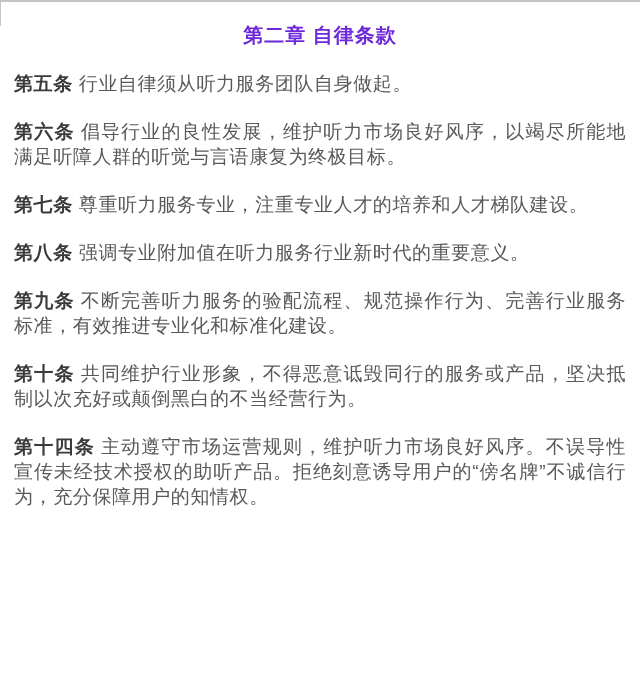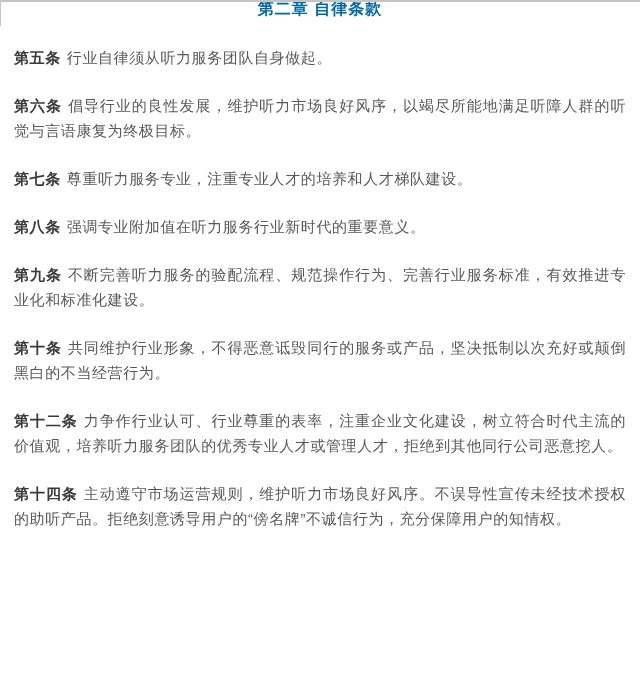--- a/index.html
+++ b/index.html
@@ -27,34 +27,34 @@
   .left-tick {
     position: absolute;
     top: 0;
     left: 0;
     width: 1px;
     height: 26px;
     background: #c5c5c5;
   }
   .chapter-title {
     margin: 0;
-    padding-top: 0;
+    padding-top: 26px;
     text-align: center;
-    font-size: 16px;
+    font-size: 20px;
     font-weight: bold;
-    color: #0369a1;
+    color: #6d28d9;
     letter-spacing: 1px;
     line-height: 18px;
   }
   .articles {
     padding: 4px 14px 0 14px;
   }
   .article {
     margin: 23px 0;
-    font-size: 15px;
+    font-size: 19px;
     line-height: 25px;
     letter-spacing: 0.6px;
     text-align: justify;
     color: #595959;
     word-break: break-all;
   }
   .art-num {
     font-weight: bold;
     color: #3a3a3a;
     margin-right: 6px;
@@ -76,18 +76,17 @@
 
     <p class="article"><strong class="art-num">第七条</strong><span>尊重听力服务专业，注重专业人才的培养和人才梯队建设。</span></p>
 
     <p class="article"><strong class="art-num">第八条</strong><span>强调专业附加值在听力服务行业新时代的重要意义。</span></p>
 
     <p class="article"><strong class="art-num">第九条</strong><span>不断完善听力服务的验配流程、规范操作行为、完善行业服务标准，有效推进专业化和标准化建设。</span></p>
 
     <p class="article"><strong class="art-num">第十条</strong><span>共同维护行业形象，不得恶意诋毁同行的服务或产品，坚决抵制以次充好或颠倒黑白的不当经营行为。</span></p>
 
 
-    <p class="article"><strong class="art-num">第十二条</strong><span>力争作行业认可、行业尊重的表率，注重企业文化建设，树立符合时代主流的价值观，培养听力服务团队的优秀专业人才或管理人才，拒绝到其他同行公司恶意挖人。</span></p>
 
 
     <p class="article"><strong class="art-num">第十四条</strong><span>主动遵守市场运营规则，维护听力市场良好风序。不误导性宣传未经技术授权的助听产品。拒绝刻意诱导用户的“傍名牌”不诚信行为，充分保障用户的知情权。</span></p>
   </div>
 </div>
 
 </body></html>

